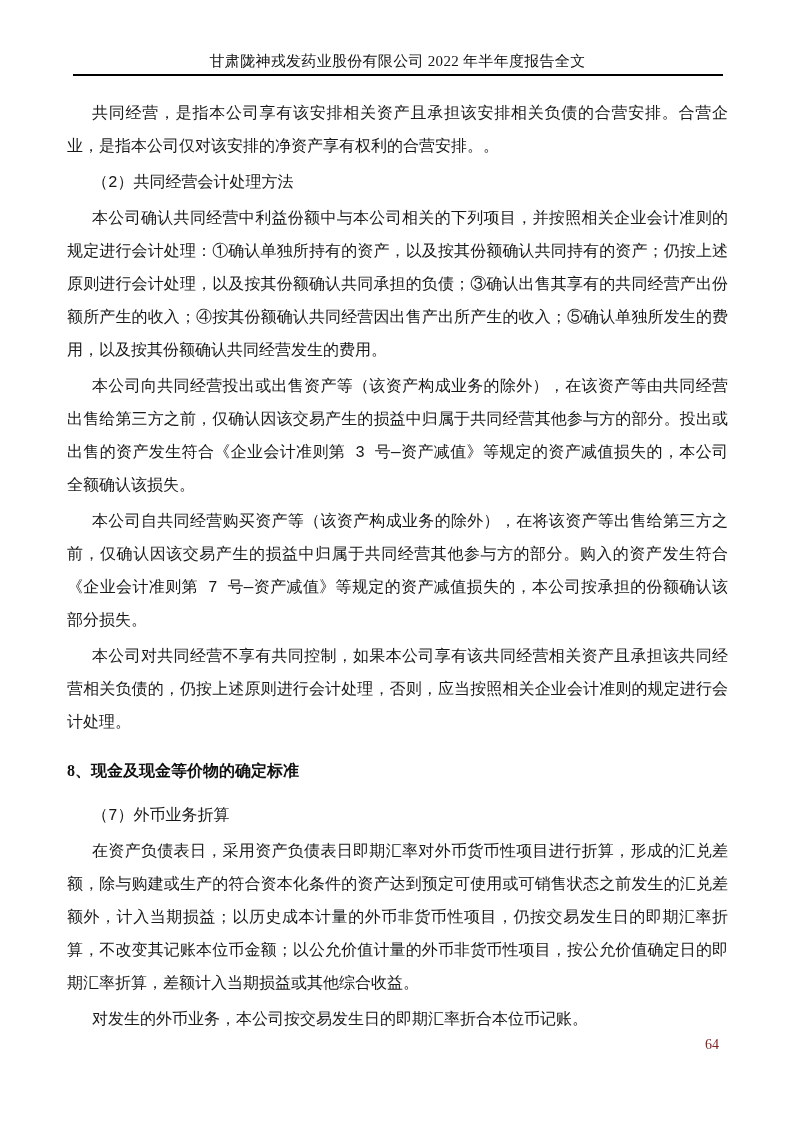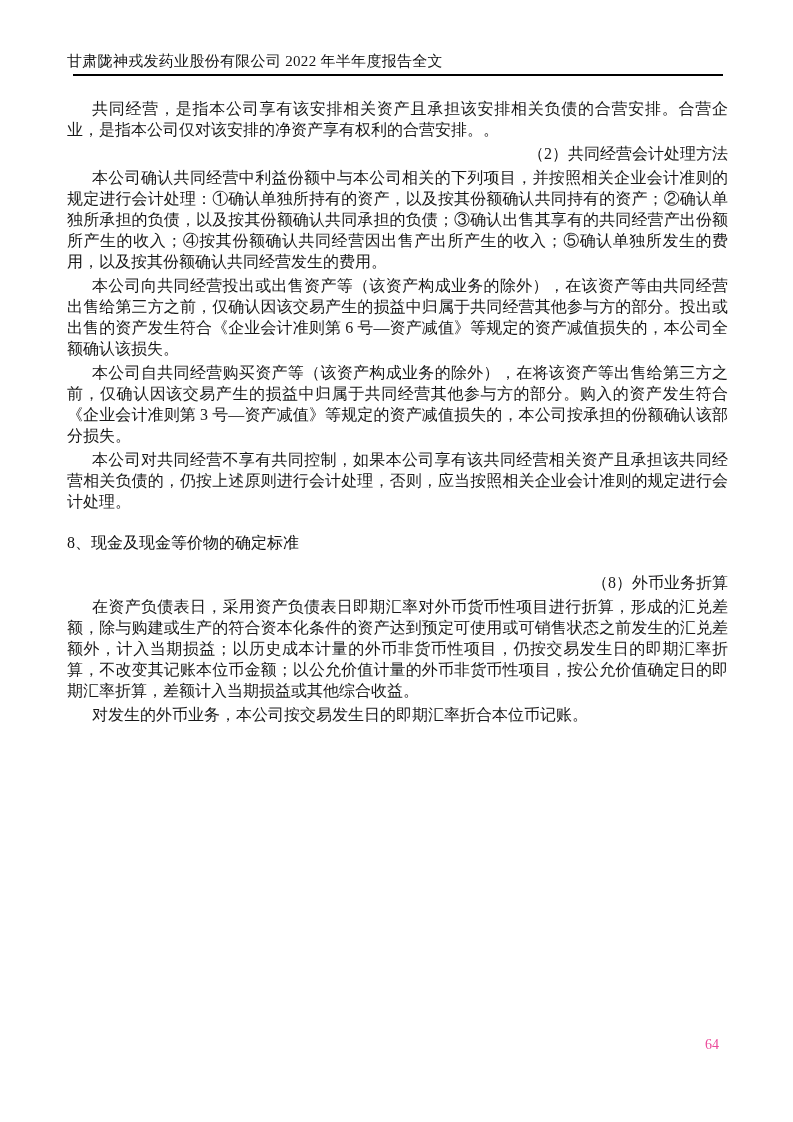--- a/index.html
+++ b/index.html
@@ -12,92 +12,93 @@
     height: 1122px;
     position: relative;
     overflow: hidden;
     color: #181818;
     font-family: "Liberation Serif", "DejaVu Serif", serif;
   }
   .page {
     padding: 52px 65px 0 67px;
   }
   .doc-header {
-    text-align: left;
+    text-align: center;
     font-size: 15px;
     line-height: 18px;
     letter-spacing: 0.3px;
     color: #141414;
   }
   .header-rule {
     height: 2px;
     background: #000000;
     margin: 4px 0 0 6px;
     width: 650px;
   }
   .content {
     width: 661px;
   }
   .content p {
     font-size: 16px;
-    line-height: 21px;
+    line-height: 33px;
     margin: 3px 0 0 0;
     text-align: justify;
     text-justify: inter-ideograph;
     text-indent: 25px;
+    font-family: Liberation Mono, monospace;
   }
   .content p.first {
     margin-top: 22px;
   }
   .content p.sub {
-    text-align: right;
+    text-align: left;
   }
   .content h2 {
     font-size: 16px;
     line-height: 30px;
-    font-weight: normal;
+    font-weight: bold;
     margin: 16px 0 14px 0;
     color: #111111;
   }
   .page-number {
     position: absolute;
     top: 1037px;
     right: 74px;
     font-size: 14px;
-    color: #ec4899;
+    color: #7f1d1d;
   }
 </style>
 </head>
 <body>
 
 <div class="page">
 
   <div class="doc-header">甘肃陇神戎发药业股份有限公司 2022 年半年度报告全文</div>
 
   <div class="header-rule"></div>
 
   <div class="content">
 
     <p class="first">共同经营，是指本公司享有该安排相关资产且承担该安排相关负债的合营安排。合营企业，是指本公司仅对该安排的净资产享有权利的合营安排。。</p>
 
     <p class="sub">（2）共同经营会计处理方法</p>
 
-    <p>本公司确认共同经营中利益份额中与本公司相关的下列项目，并按照相关企业会计准则的规定进行会计处理：①确认单独所持有的资产，以及按其份额确认共同持有的资产；②确认单独所承担的负债，以及按其份额确认共同承担的负债；③确认出售其享有的共同经营产出份额所产生的收入；④按其份额确认共同经营因出售产出所产生的收入；⑤确认单独所发生的费用，以及按其份额确认共同经营发生的费用。</p>
+    <p>本公司确认共同经营中利益份额中与本公司相关的下列项目，并按照相关企业会计准则的规定进行会计处理：①确认单独所持有的资产，以及按其份额确认共同持有的资产；仍按上述原则进行会计处理，以及按其份额确认共同承担的负债；③确认出售其享有的共同经营产出份额所产生的收入；④按其份额确认共同经营因出售产出所产生的收入；⑤确认单独所发生的费用，以及按其份额确认共同经营发生的费用。</p>
 
-    <p>本公司向共同经营投出或出售资产等（该资产构成业务的除外），在该资产等由共同经营出售给第三方之前，仅确认因该交易产生的损益中归属于共同经营其他参与方的部分。投出或出售的资产发生符合《企业会计准则第 6 号—资产减值》等规定的资产减值损失的，本公司全额确认该损失。</p>
+    <p>本公司向共同经营投出或出售资产等（该资产构成业务的除外），在该资产等由共同经营出售给第三方之前，仅确认因该交易产生的损益中归属于共同经营其他参与方的部分。投出或出售的资产发生符合《企业会计准则第 3 号—资产减值》等规定的资产减值损失的，本公司全额确认该损失。</p>
 
-    <p>本公司自共同经营购买资产等（该资产构成业务的除外），在将该资产等出售给第三方之前，仅确认因该交易产生的损益中归属于共同经营其他参与方的部分。购入的资产发生符合《企业会计准则第 3 号—资产减值》等规定的资产减值损失的，本公司按承担的份额确认该部分损失。</p>
+    <p>本公司自共同经营购买资产等（该资产构成业务的除外），在将该资产等出售给第三方之前，仅确认因该交易产生的损益中归属于共同经营其他参与方的部分。购入的资产发生符合《企业会计准则第 7 号—资产减值》等规定的资产减值损失的，本公司按承担的份额确认该部分损失。</p>
 
     <p>本公司对共同经营不享有共同控制，如果本公司享有该共同经营相关资产且承担该共同经营相关负债的，仍按上述原则进行会计处理，否则，应当按照相关企业会计准则的规定进行会计处理。</p>
 
     <h2>8、现金及现金等价物的确定标准</h2>
 
 
 
-    <p class="sub">（8）外币业务折算</p>
+    <p class="sub">（7）外币业务折算</p>
 
     <p>在资产负债表日，采用资产负债表日即期汇率对外币货币性项目进行折算，形成的汇兑差额，除与购建或生产的符合资本化条件的资产达到预定可使用或可销售状态之前发生的汇兑差额外，计入当期损益；以历史成本计量的外币非货币性项目，仍按交易发生日的即期汇率折算，不改变其记账本位币金额；以公允价值计量的外币非货币性项目，按公允价值确定日的即期汇率折算，差额计入当期损益或其他综合收益。</p>
 
     <p>对发生的外币业务，本公司按交易发生日的即期汇率折合本位币记账。</p>
 
   </div>
 </div>
 
 <div class="page-number">64</div>
 

